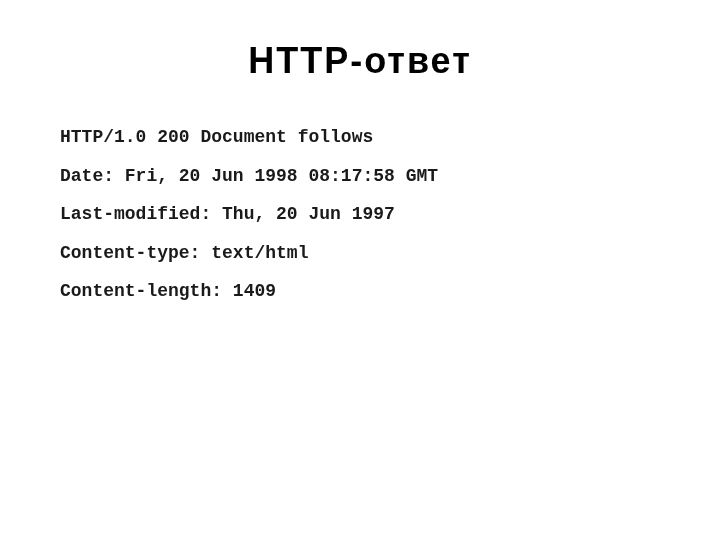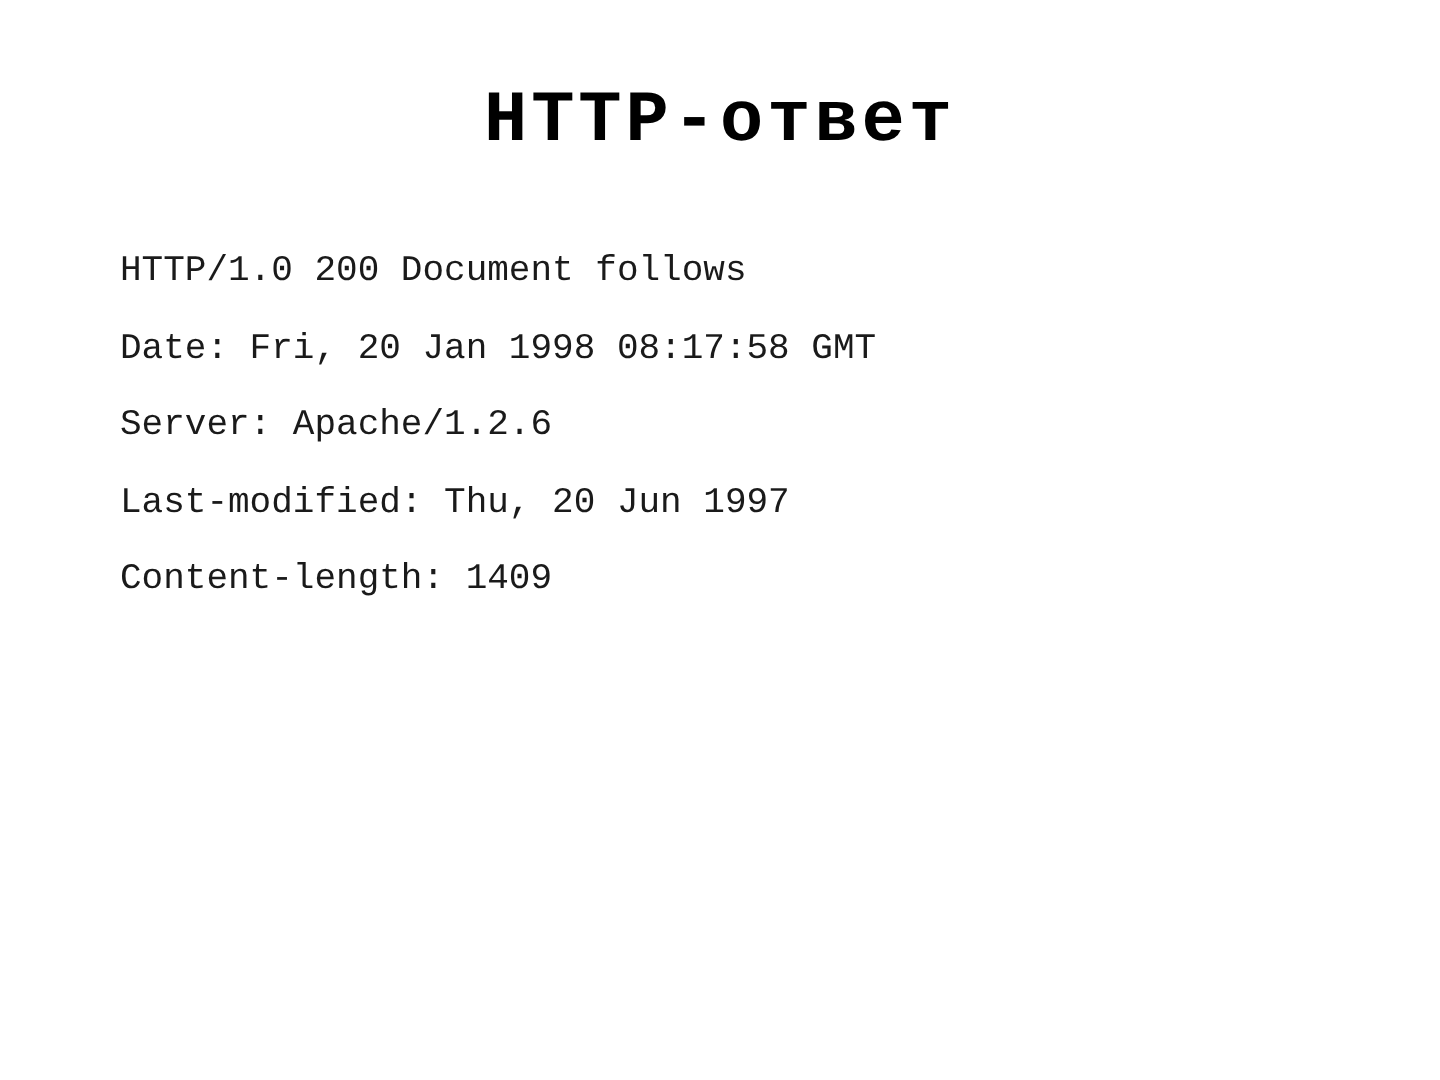--- a/index.html
+++ b/index.html
@@ -18,40 +18,41 @@
       align-items: center;
       padding: 40px 60px;
     }
 
     .title {
       font-size: 36px;
       font-weight: bold;
       letter-spacing: 2px;
       margin-bottom: 40px;
       text-align: center;
-      font-family: Liberation Mono, monospace;
+      font-family: Liberation Sans, sans-serif;
     }
 
     .content {
       width: 100%;
       font-family: 'Courier New', Courier, monospace;
       font-size: 18px;
       line-height: 1.7;
       color: #1a1a1a;
     }
 
     .line {
       display: block;
       margin-bottom: 8px;
+      font-weight: bold;
     }
   </style>
 </head>
 <body>
 
 <h1 class="title">HTTP-ответ</h1>
 
 <div class="content">
   <span class="line">HTTP/1.0 200 Document follows</span>
-  <span class="line">Date: Fri, 20 Jan 1998 08:17:58 GMT</span>
-  <span class="line">Server: Apache/1.2.6</span>
+  <span class="line">Date: Fri, 20 Jun 1998 08:17:58 GMT</span>
   <span class="line">Last-modified: Thu, 20 Jun 1997</span>
+  <span class="line">Content-type: text/html</span>
   <span class="line">Content-length: 1409</span>
 </div>
 
 </body></html>

